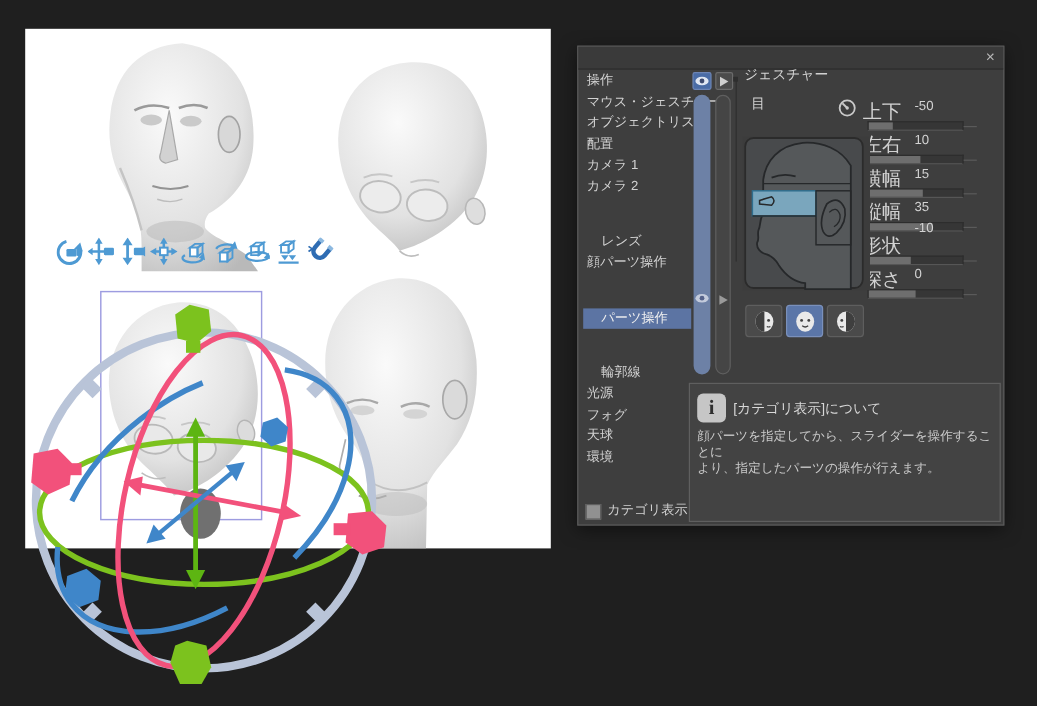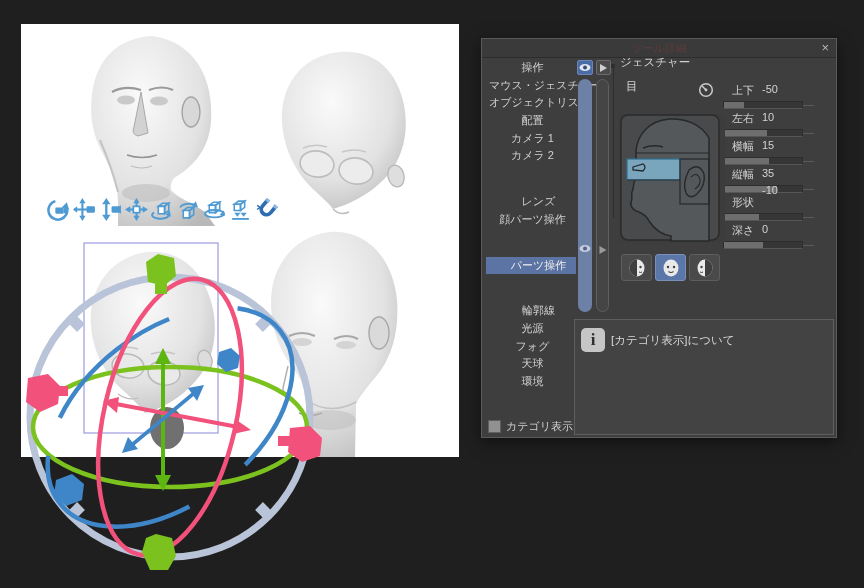--- a/index.html
+++ b/index.html
@@ -18,55 +18,55 @@
   #panel{
     position:absolute;left:481px;top:38px;width:356px;height:400px;
     background:#3e3e3e;border:1px solid #5a5a5a;box-sizing:border-box;
     box-shadow:0 4px 14px rgba(0,0,0,.5);
   }
   #titlebar{position:relative;height:18px;background:#3a3a3a;border-bottom:1px solid #2c2c2c;}
   #titlebar .ttl{position:absolute;left:0;right:0;top:2px;text-align:center;font-size:11px;color:#5e3c3c;}
   #close-btn{position:absolute;right:7px;top:1px;font-size:13px;color:#b8b8b8;cursor:pointer;line-height:16px;}
   
   #catlist{position:absolute;left:4px;top:20px;width:90px;}
-  .cat-row{height:17.7px;line-height:17.7px;font-size:11px;color:#d2d2d2;padding-left:3px;white-space:nowrap;cursor:pointer;text-align:center;}
+  .cat-row{height:17.7px;line-height:17.7px;font-size:11px;color:#d2d2d2;padding-left:3px;white-space:nowrap;cursor:pointer;}
   .cat-row.indent{padding-left:15px;margin-top:28px;}
   .cat-row.selected{background:#5c74a3;color:#f0f0f0;}
   
   .sq-btn{position:absolute;width:16px;height:15px;border-radius:2px;cursor:pointer;display:flex;align-items:center;justify-content:center;box-sizing:border-box;}
   #eye-btn-top{left:95px;top:21px;background:#4a6ca6;border:1px solid #6d85b5;}
   #play-btn-top{left:114px;top:21px;background:#4b4b4b;border:1px solid #6b6b6b;width:15px;}
   .strip{position:absolute;top:40px;height:233px;border-radius:7px;}
   #strip-eye{left:96px;width:14px;background:#6d81a6;}
   #strip-play{left:114px;width:13px;background:#454545;border:1px solid #5f5f5f;box-sizing:border-box;}
   .strip-ico{position:absolute;left:50%;transform:translateX(-50%);top:165px;}
   .play-tri{width:0;height:0;border-left:7px solid #cfcfcf;border-top:4.5px solid transparent;border-bottom:4.5px solid transparent;}
   .play-tri.dim{border-left-color:#9a9a9a;}
   
   #treeline{position:absolute;left:131px;top:27px;width:1px;height:152px;background:#2e2e2e;}
   #treedot{position:absolute;left:129px;top:25px;width:4px;height:4px;background:#2e2e2e;}
   #content-header{position:absolute;left:138px;top:16px;font-size:11.5px;color:#d6d6d6;}
   #part-label{position:absolute;left:144px;top:40px;font-size:11.5px;color:#d2d2d2;}
   #dial{position:absolute;left:216px;top:43px;}
-  .sl-label{position:absolute;left:250px;width:70px;font-size:11px;color:#d2d2d2;}
+  .sl-label{position:absolute;left:237px;width:70px;font-size:16px;color:#d2d2d2;}
   .sl-value{position:absolute;left:280px;width:67px;font-size:11px;color:#d2d2d2;text-align:left;}
   .sl-groove{position:absolute;left:241px;width:80px;height:8px;background:#363636;border:1px solid #2d2d2d;border-bottom-color:#565656;box-sizing:border-box;cursor:pointer;}
   .sl-fill{height:100%;background:#6e6e6e;}
   .sl-tail{position:absolute;left:321px;width:11px;height:1px;background:#5a5a5a;}
   #face-diagram{position:absolute;left:137px;top:75px;width:106px;height:128px;cursor:pointer;}
   .face-btn{position:absolute;top:215px;width:31px;height:27px;background:#4a4a4a;border:1px solid #5e5e5e;border-radius:3px;box-sizing:border-box;display:flex;align-items:center;justify-content:center;cursor:pointer;}
   .face-btn.selected{background:#5b76a8;border-color:#7a90bb;}
   
   #infobox{position:absolute;left:92px;top:280px;width:260px;height:116px;background:#434343;border:1px solid #5f5f5f;box-sizing:border-box;}
   #info-icon{position:absolute;left:6px;top:8px;width:24px;height:24px;background:#c6c6c6;border-radius:5px;color:#2f2f2f;font-family:"Liberation Serif","DejaVu Serif",serif;font-weight:bold;font-size:17px;text-align:center;line-height:24px;}
   #info-title{position:absolute;left:36px;top:13px;font-size:11.5px;color:#d8d8d8;}
   #info-body{position:absolute;left:6px;top:38px;right:6px;font-size:10.5px;line-height:13px;color:#cbcbcb;}
   
   #cat-check{position:absolute;left:6px;top:381px;width:13px;height:13px;background:#919191;border:1px solid #5f5f5f;box-sizing:border-box;cursor:pointer;}
-  #cat-check-label{position:absolute;left:24px;top:381px;font-size:11px;line-height:13px;color:#d2d2d2;}
+  #cat-check-label{position:absolute;left:24px;top:381px;font-size:11px;line-height:13px;color:#d2d2d2;font-family:Liberation Mono, monospace;}
 </style>
 </head>
 <body>
 
 <div id="canvas-wrap">
   <svg id="canvas-art" width="480" height="588" viewBox="0 0 480 588">
     <defs>
       <radialGradient id="hg" cx="40%" cy="32%" r="80%">
         <stop offset="0" stop-color="#fafafa"></stop>
           <stop offset="0.62" stop-color="#e2e2e2"></stop>
@@ -255,21 +255,20 @@
         <rect x="4" y="2" width="4.4" height="3" fill="#8db9e0"></rect>
         <rect x="13.6" y="2" width="4.4" height="3" fill="#8db9e0"></rect>
       </g>
       <path d="M2,7 L5,9 L2,11" fill="none" stroke="#2e6cb3" stroke-width="1.4"></path>
     </svg>
   </div>
 </div>
 
 <div id="panel">
   <div id="titlebar">
-    <div class="ttl">ツール詳細</div>
     <div id="close-btn">×</div>
   </div>
 
   <div id="catlist">
     <div class="cat-row">操作</div>
     <div class="cat-row">マウス・ジェスチャー</div>
     <div class="cat-row">オブジェクトリスト</div>
     <div class="cat-row">配置</div>
     <div class="cat-row">カメラ 1</div>
     <div class="cat-row">カメラ 2</div>
@@ -389,17 +388,21 @@
       <ellipse cx="10" cy="10" rx="7.5" ry="8.5" fill="#e9e9e9"></ellipse>
       <path d="M10,1.5 A7.5,8.5 0 0 1 10,18.5 Z" fill="#3f3f3f"></path>
       <circle cx="6.5" cy="9" r="1.2" fill="#3f3f3f"></circle>
       <path d="M5,14 Q6.5,15 8,14" stroke="#3f3f3f" stroke-width="1" fill="none"></path>
     </svg>
   </div>
 
   <div id="infobox">
     <div id="info-icon">i</div>
     <div id="info-title">[カテゴリ表示]について</div>
+    <div id="info-body">
+      <span>顔パーツを指定してから、スライダーを操作することに</span><br>
+      <span>より、指定したパーツの操作が行えます。</span>
+    </div>
   </div>
 
   <div id="cat-check"></div>
   <div id="cat-check-label">カテゴリ表示</div>
 </div>
 
 </body></html>

